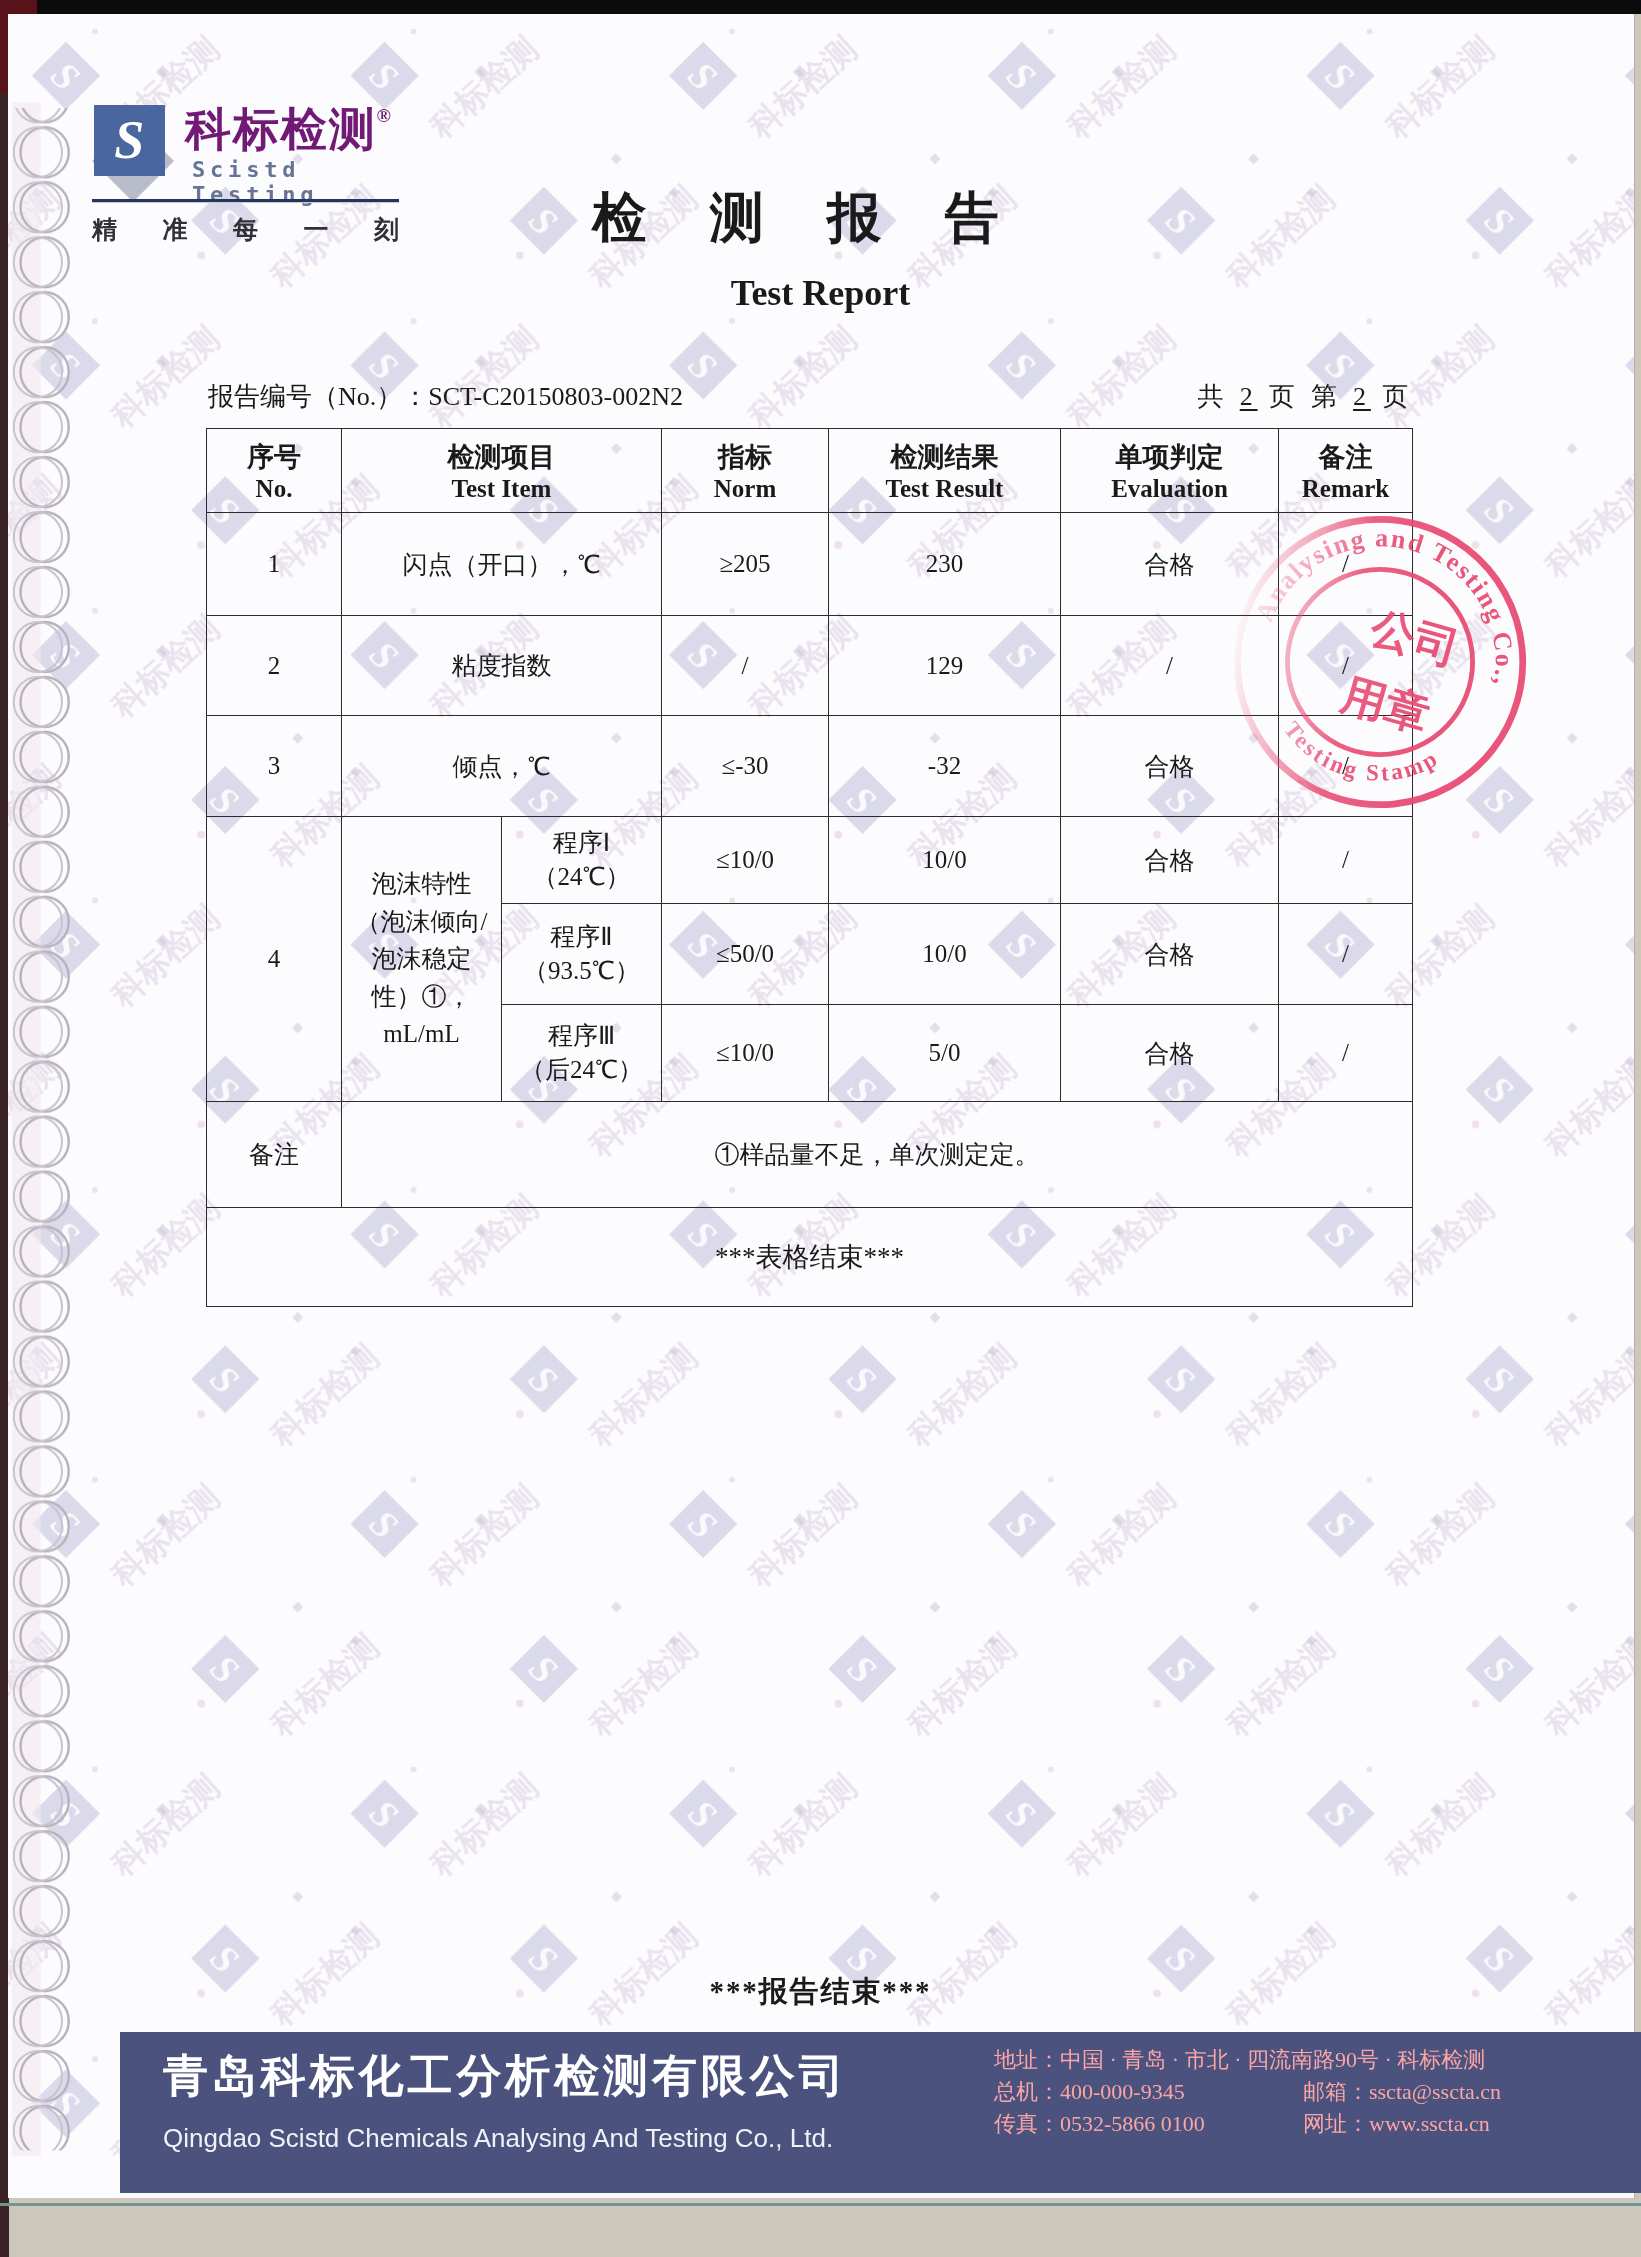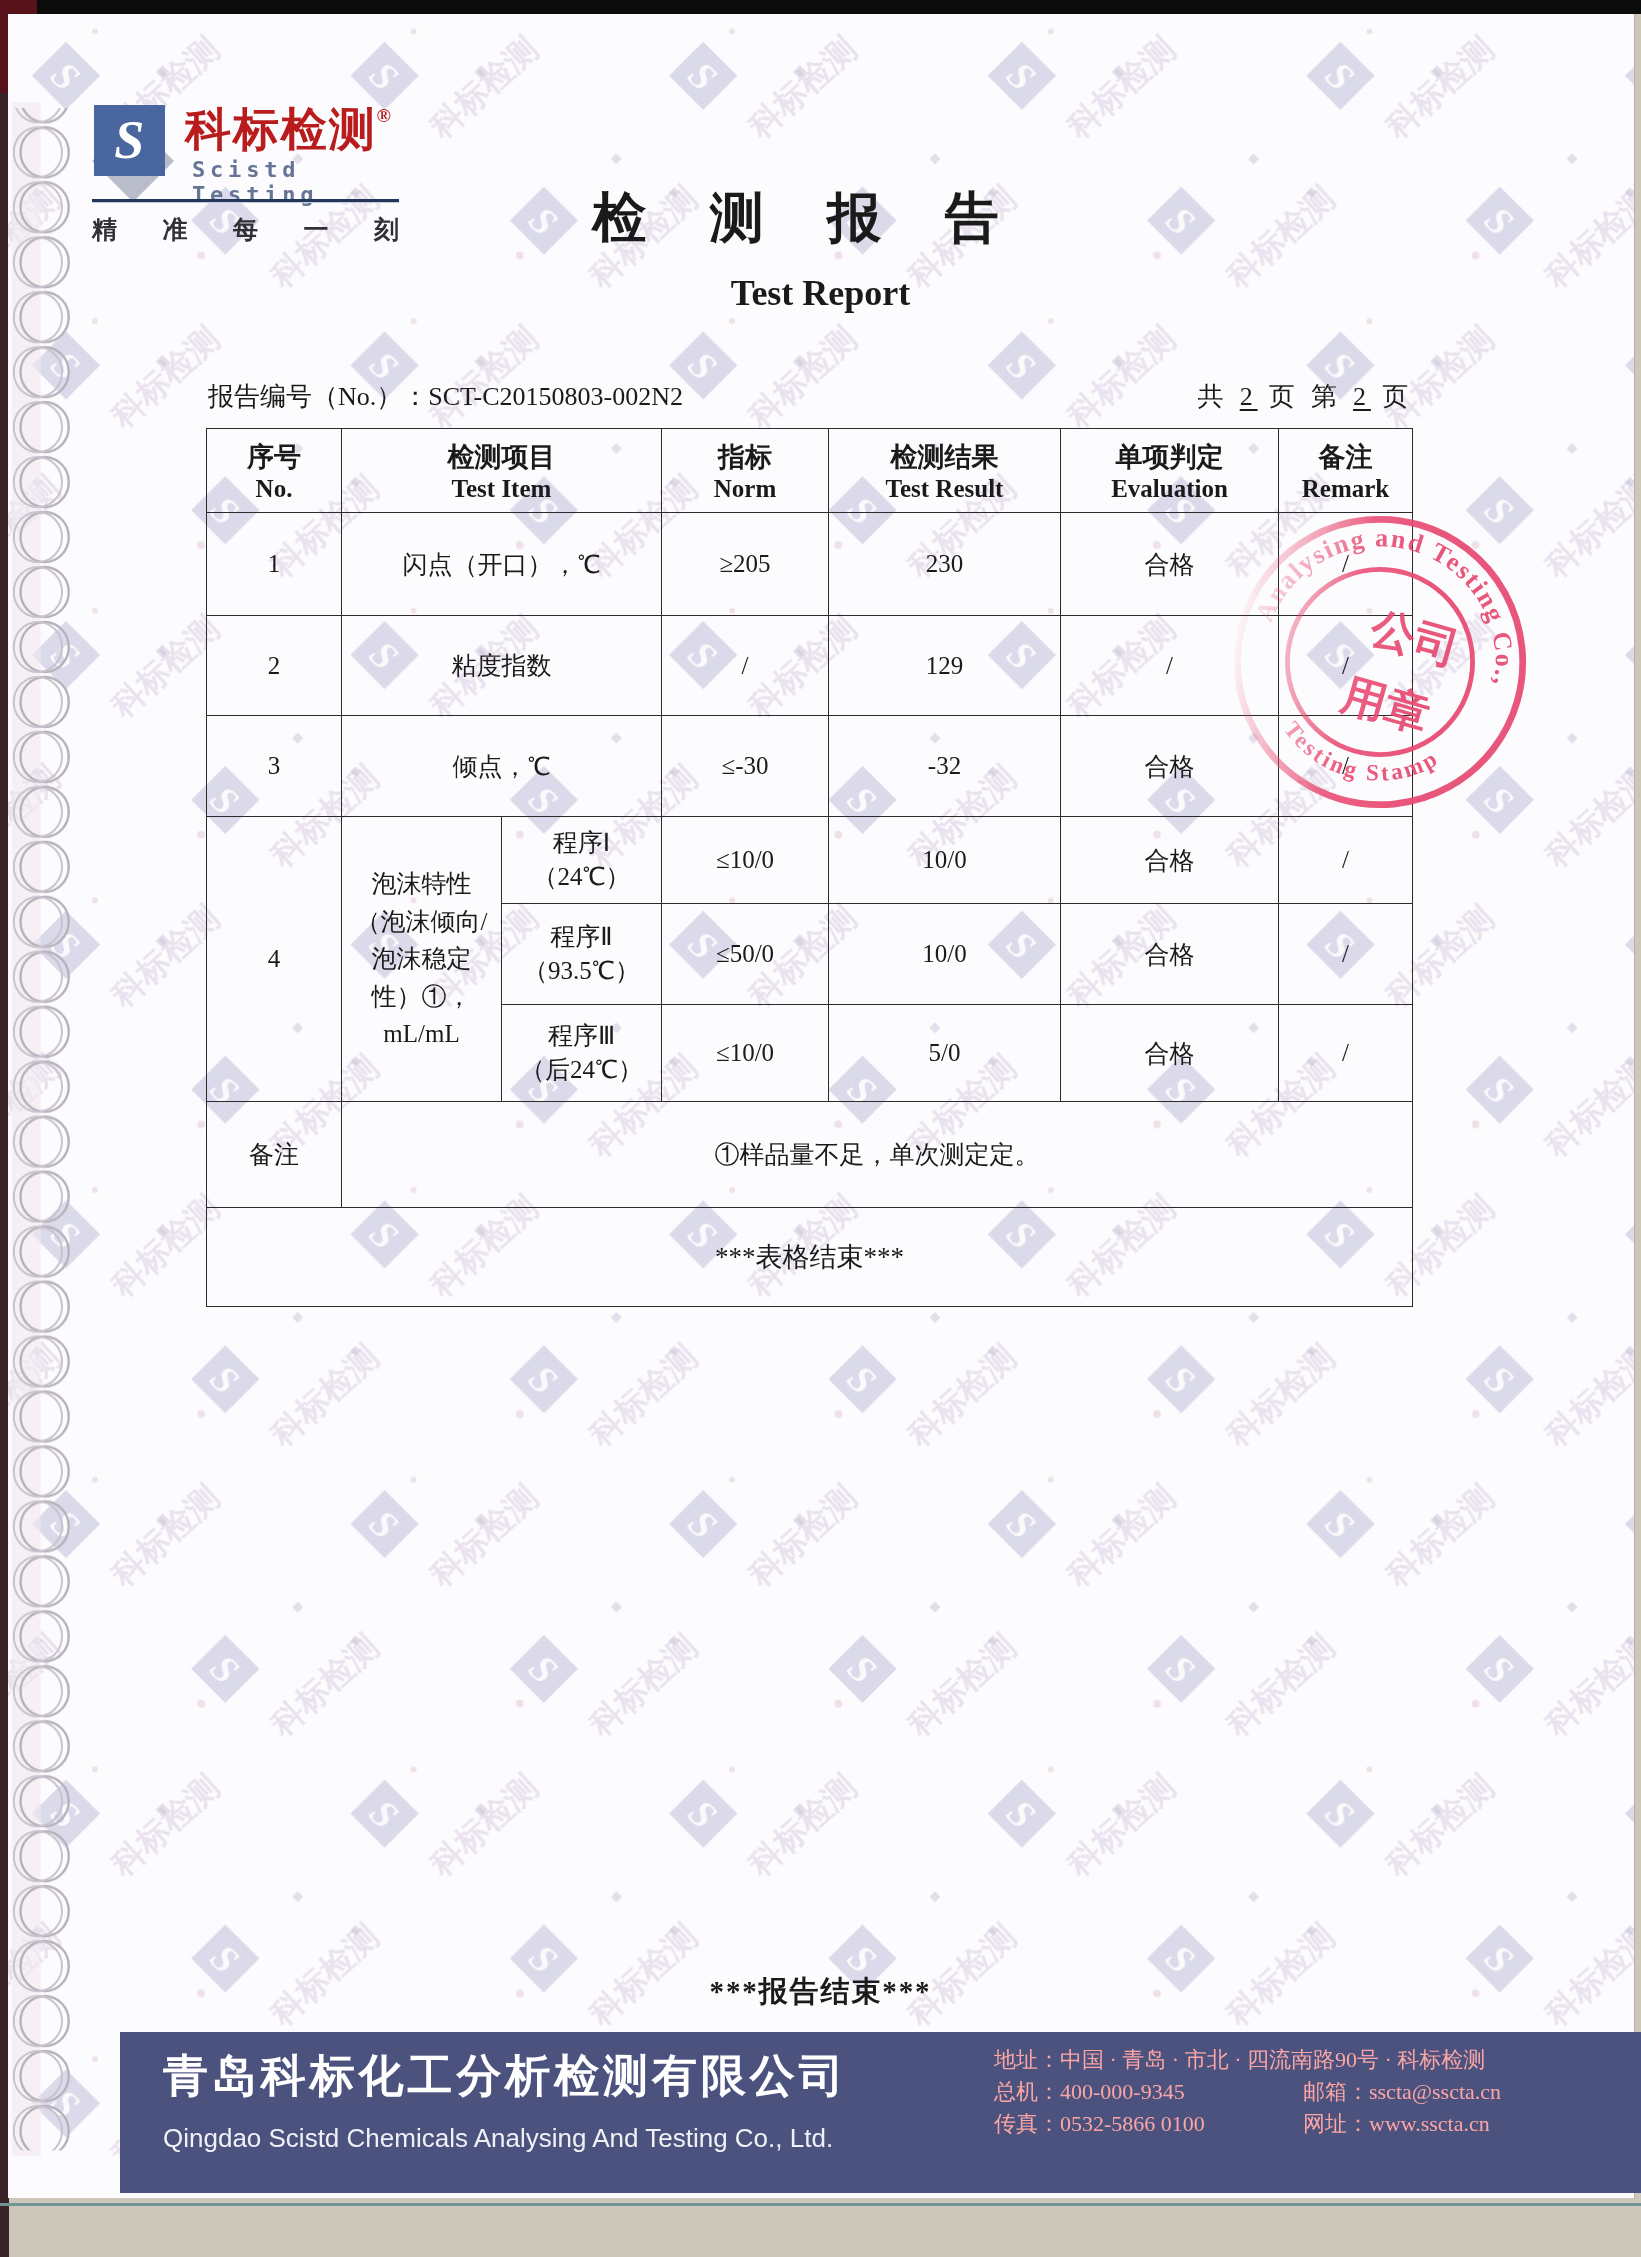--- a/index.html
+++ b/index.html
@@ -10,21 +10,21 @@
   .left-sliver{left:0;top:0;width:8.7px;height:2257px;background:#3a2326;}
   .corner-maroon{left:0;top:0;width:37px;height:93px;background:#58121a;}
   .page{left:7.7px;top:13.5px;width:1626px;height:2184px;background:#fcfbfd;border-right:1.9px solid #b5b0a8;}
   .teal-line{left:0;top:2203px;width:1641px;height:2.9px;background:#6f9693;}
 
   
   .logo-block{left:92px;top:97px;width:309px;height:145px;}
   .logo-diamond{position:absolute;left:11.6px;top:35px;width:58px;height:58px;background:#a8adbd;transform:rotate(45deg);opacity:.8;}
   .logo-box{position:absolute;left:1.9px;top:7.7px;width:71px;height:71px;background:#49669f;display:flex;align-items:center;justify-content:center;}
   .logo-s{font-size:54px;font-weight:bold;font-style:italic;color:#fff;line-height:1;}
-  .logo-name{position:absolute;left:93px;top:1.9px;font-size:46px;font-weight:600;color:#b91c1c;letter-spacing:1.9px;white-space:nowrap;}
+  .logo-name{position:absolute;left:93px;top:1.9px;font-size:46px;font-weight:600;color:#701a75;letter-spacing:1.9px;white-space:nowrap;}
   .logo-reg{font-size:19.3px;vertical-align:23px;}
   .logo-sub{position:absolute;left:100px;top:60px;font-size:22px;font-weight:bold;color:#667595;letter-spacing:4.8px;font-family:"DejaVu Sans Mono",monospace;}
   .logo-line{position:absolute;left:0;top:102px;width:307px;height:2.9px;background:#23365c;border-bottom:1.9px solid #c6cad6;}
   .logo-slogan{position:absolute;left:0;top:116px;width:307px;display:flex;justify-content:space-between;
                font-size:25px;font-weight:bold;color:#303036;font-family:"Liberation Sans",sans-serif;}
 
   .title-zh{left:0;top:182px;width:1641px;text-align:center;font-size:54px;font-weight:bold;letter-spacing:25px;padding-right:25px;box-sizing:border-box;}
   .title-en{left:0;top:272px;width:1641px;text-align:center;font-size:36px;font-weight:bold;}
 
   .report-no{left:208px;top:379px;font-size:26px;white-space:nowrap;}

